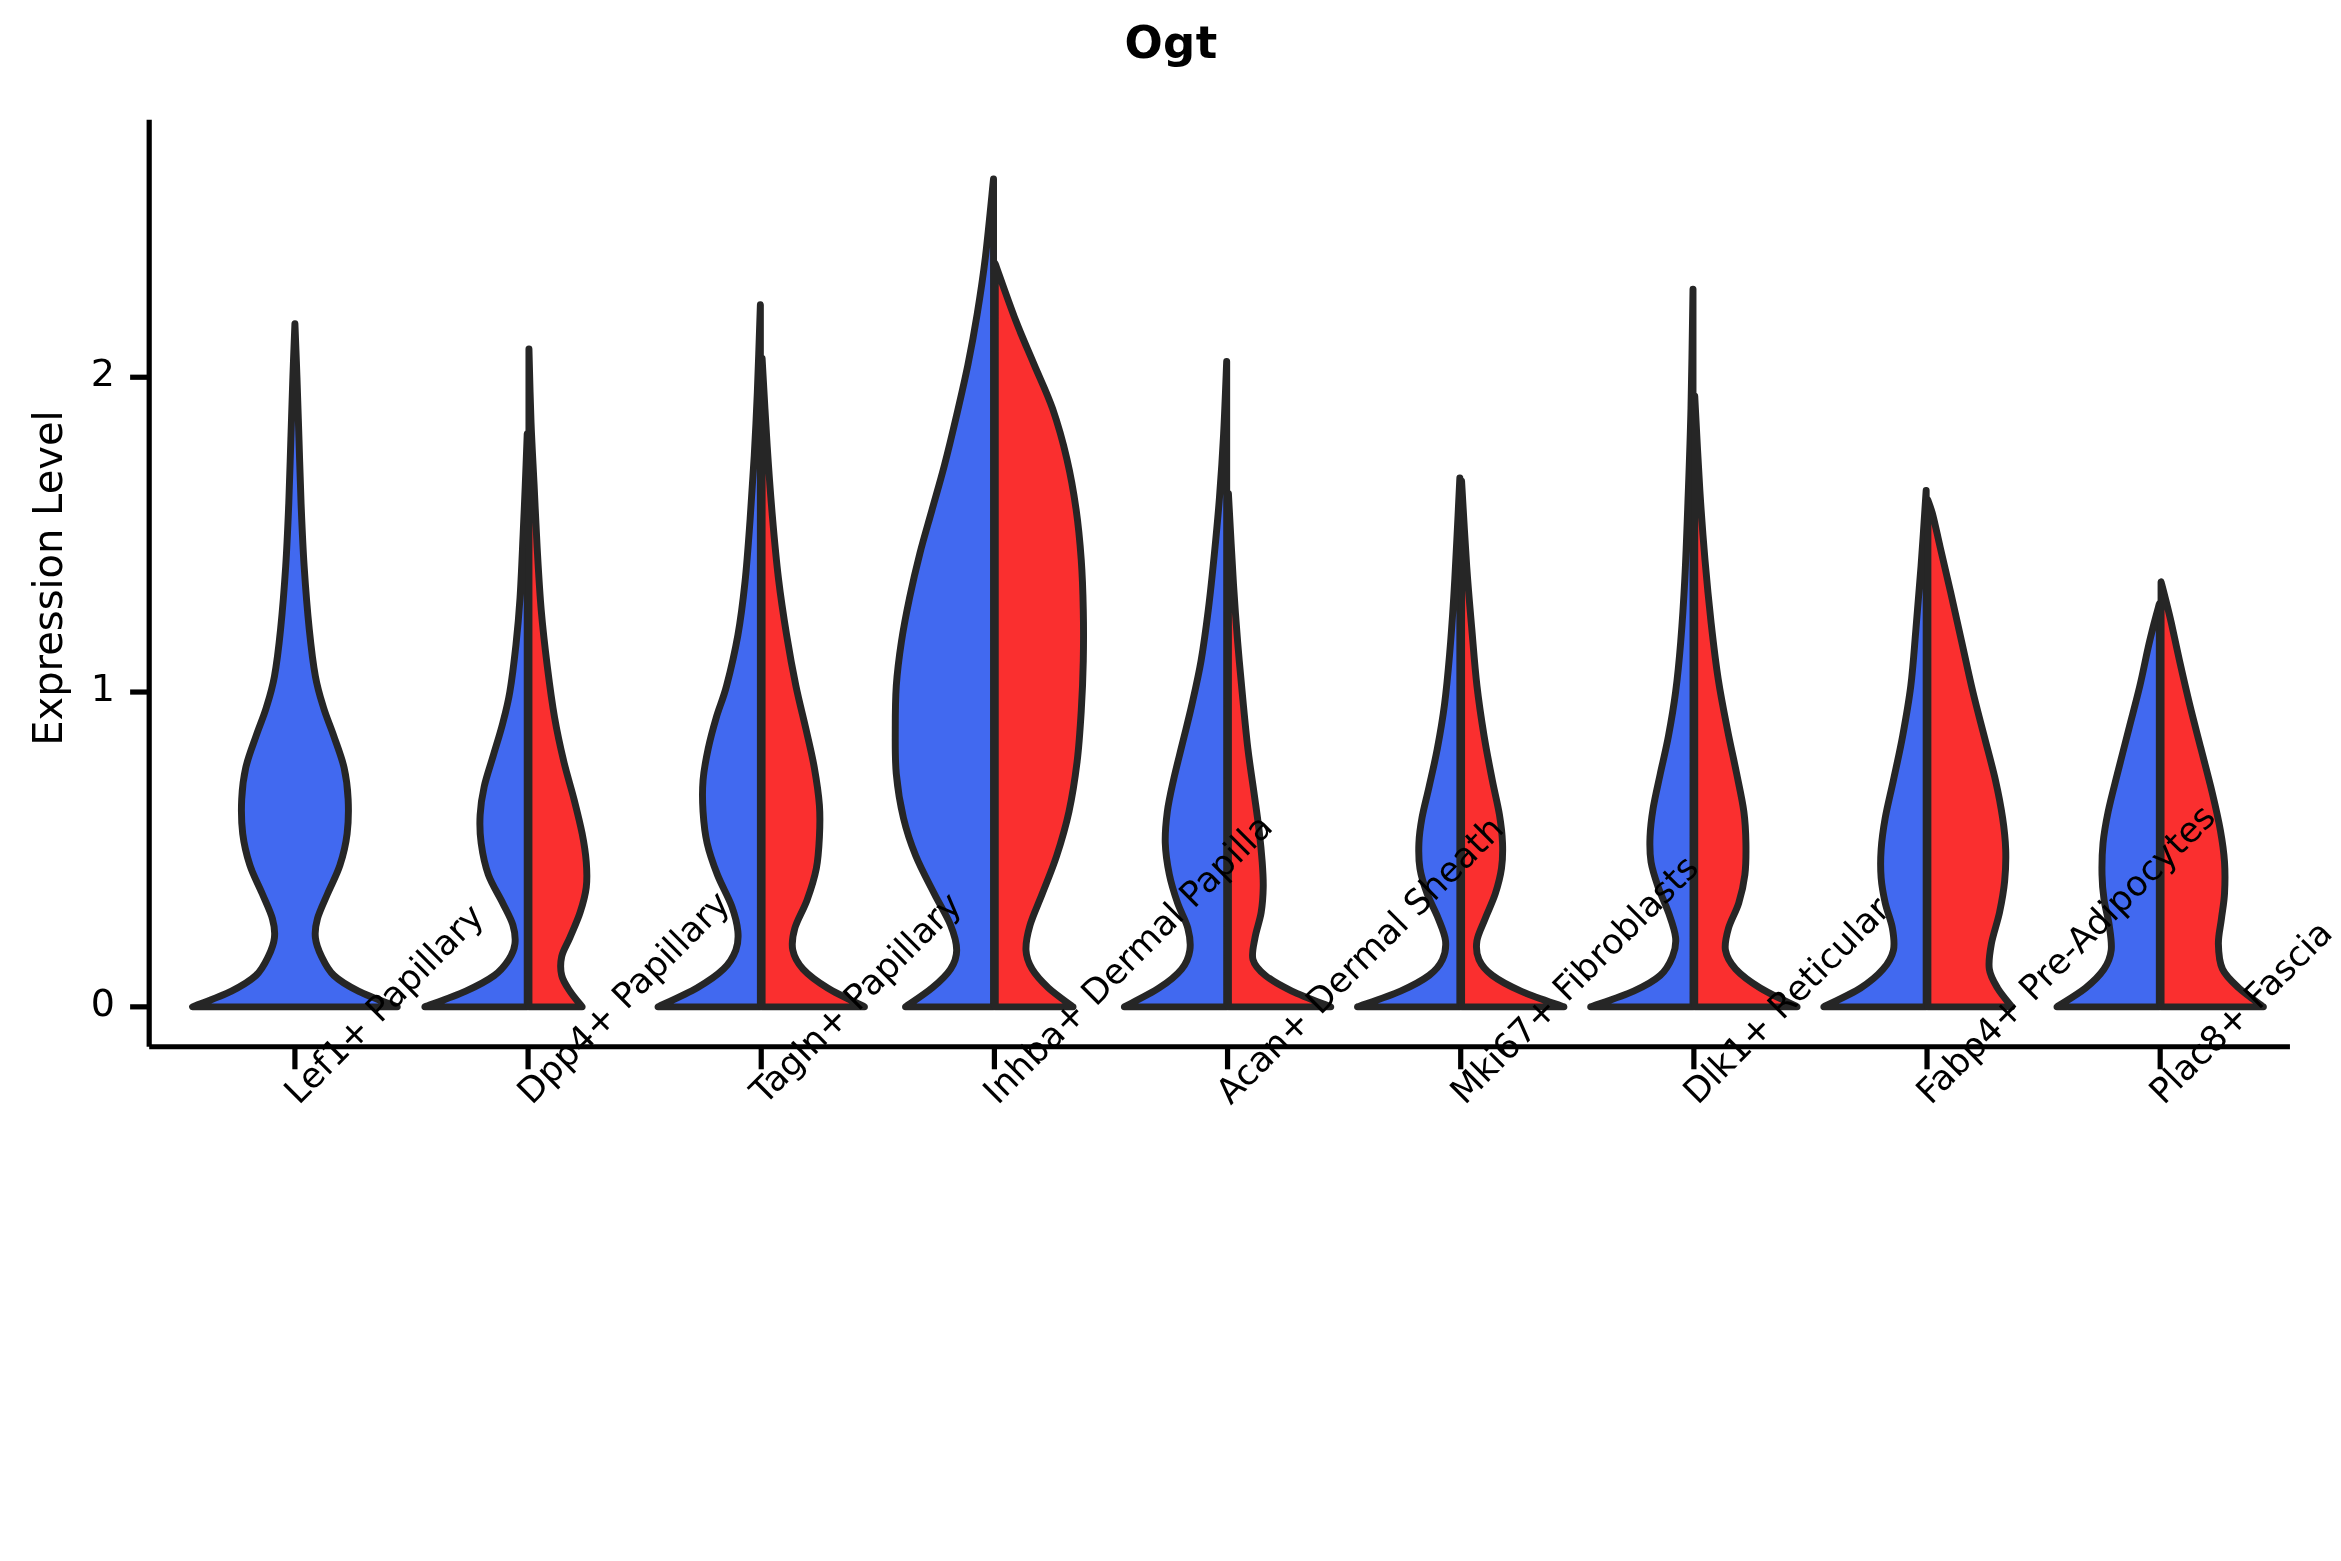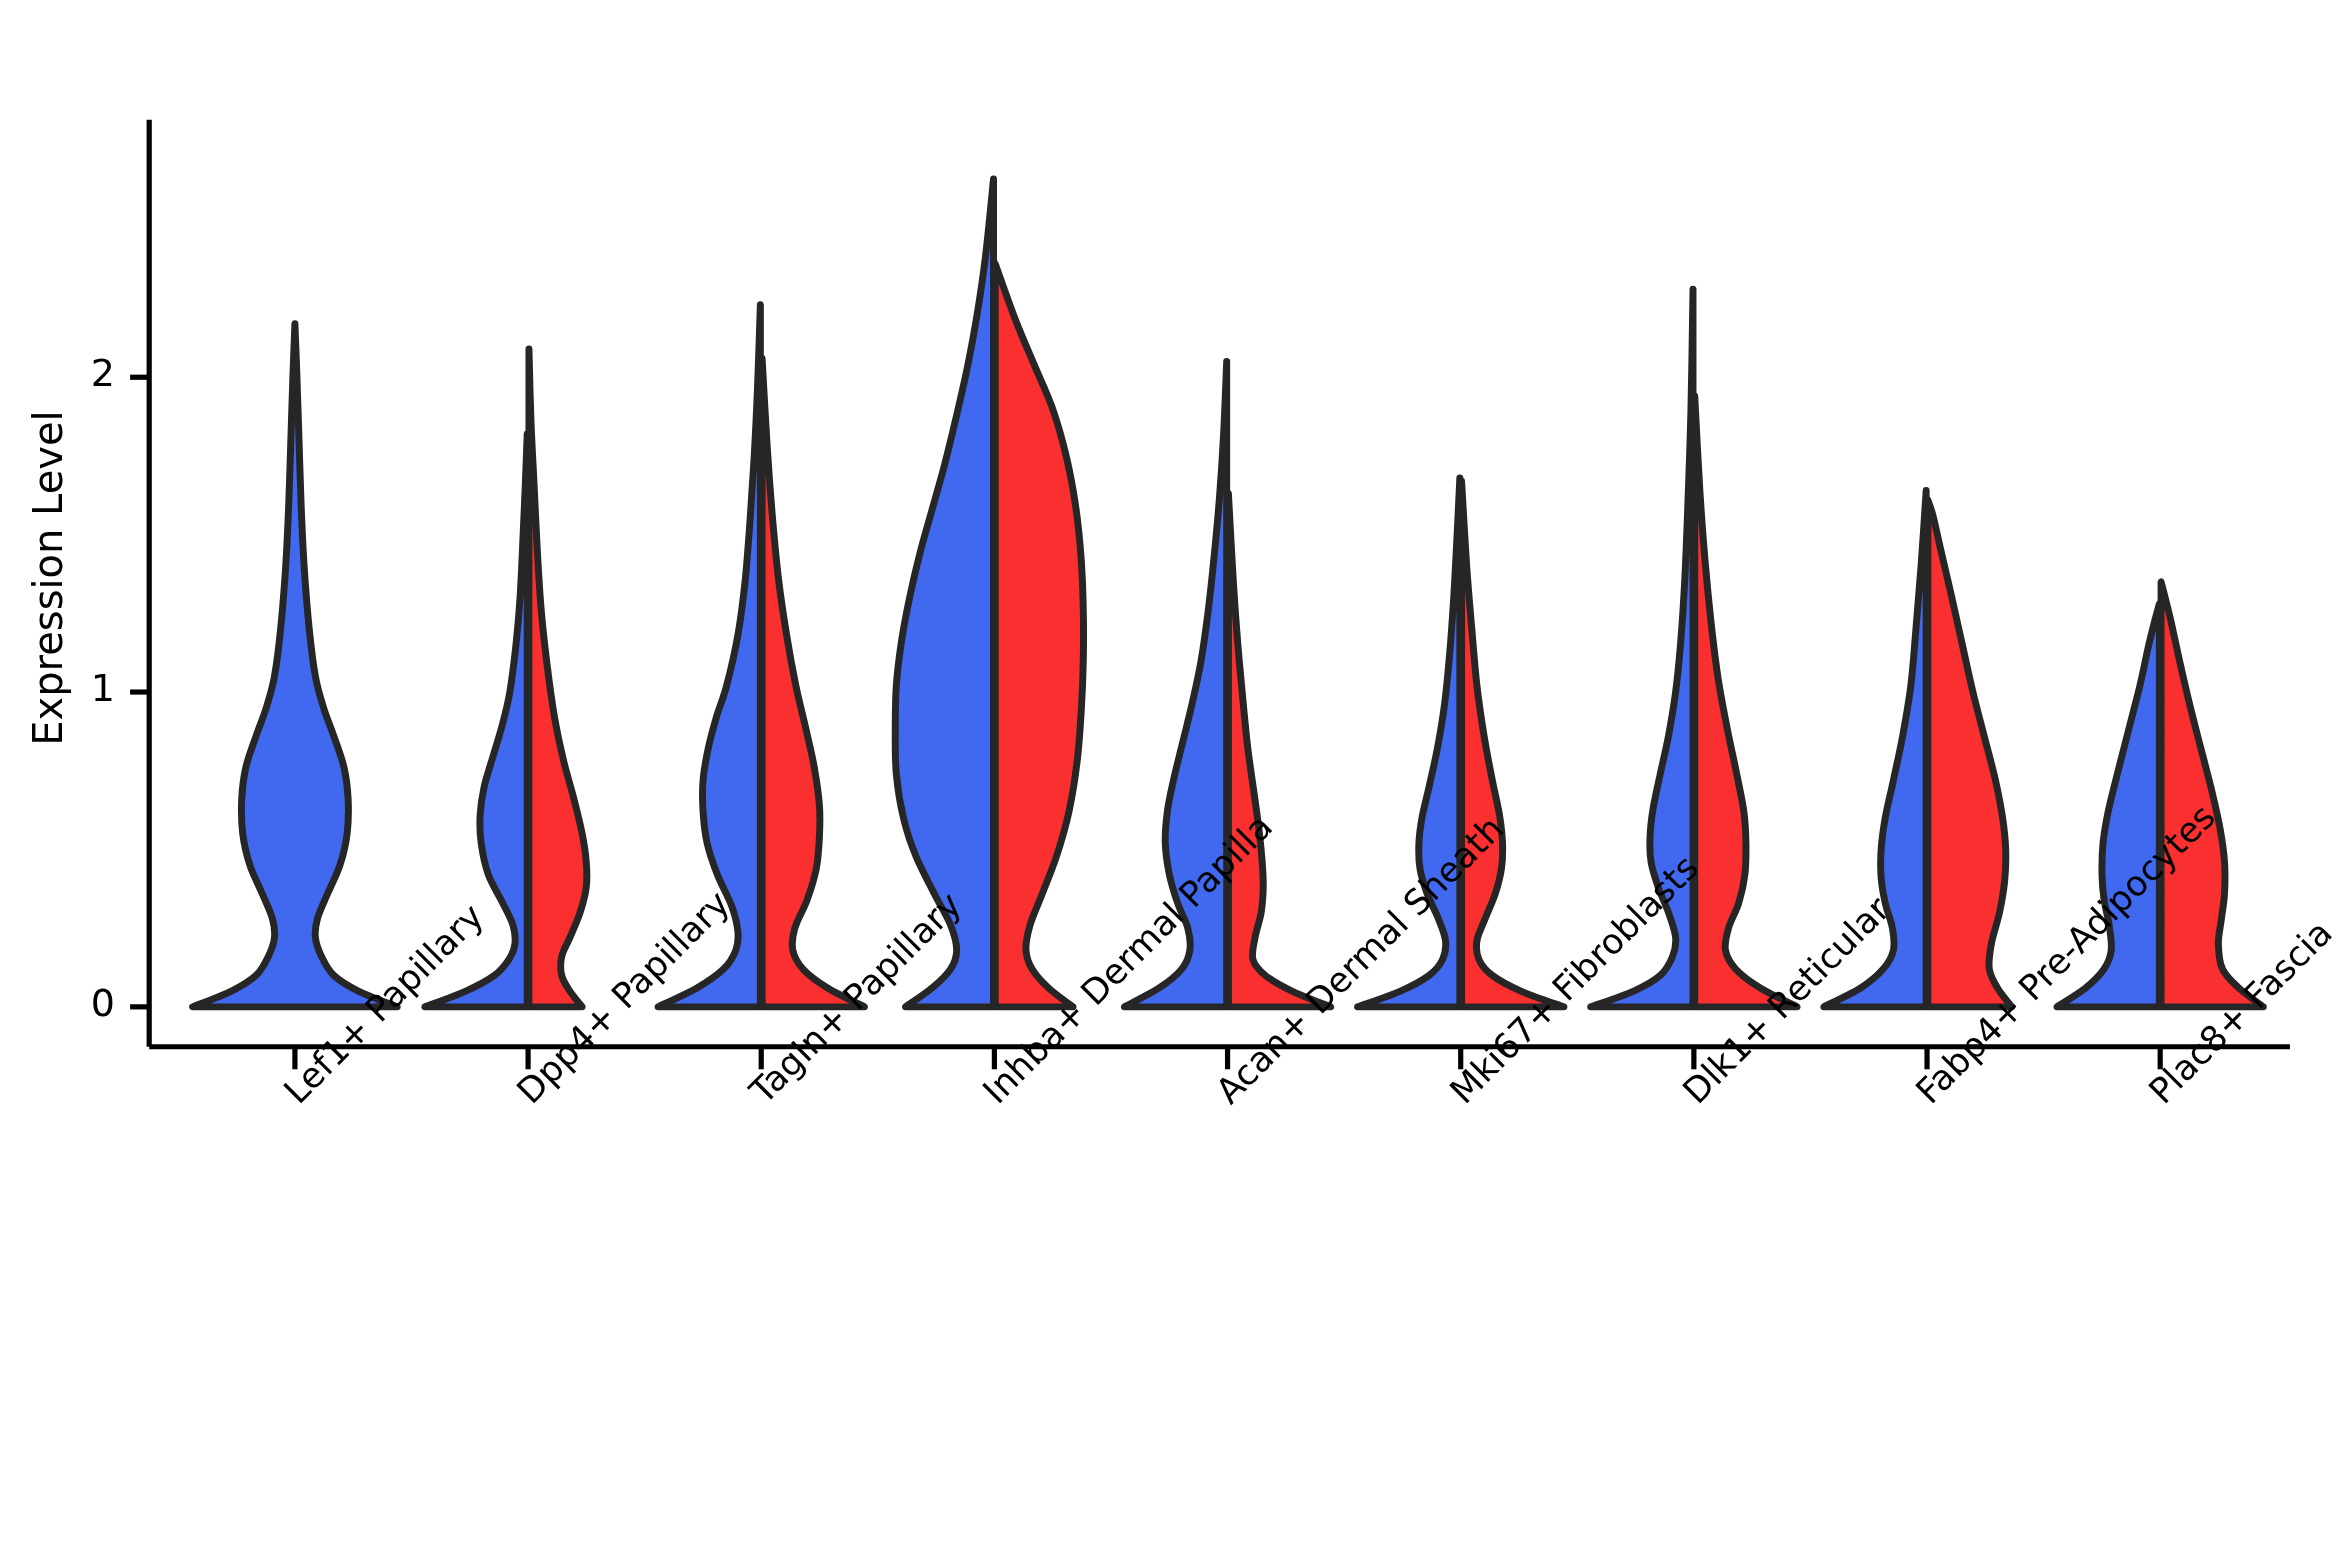--- a/index.html
+++ b/index.html
@@ -24,20 +24,21 @@
     transform-origin:left top;transform:rotate(-45deg);
     font-family:"DejaVu Sans",sans-serif;
   }
   svg.plot{position:absolute;left:0;top:0;width:2342px;height:1561px;}
 </style>
 </head>
 <body>
 
 <div id="root">
 
+  <div id="title">Ogt</div>
 
   <div id="ylabel">Expression Level</div>
 
   <svg class="plot" id="plotsvg" viewBox="0 0 2700 1800" preserveAspectRatio="none">
       <g>
         <line x1="172" y1="138" x2="172" y2="1207" stroke="#000000" stroke-width="6"></line>
         <line x1="172" y1="1207" x2="2640" y2="1207" stroke="#000000" stroke-width="6"></line>
         <line x1="150" y1="1161" x2="172" y2="1161" stroke="#000000" stroke-width="6"></line>
         <line x1="150" y1="798" x2="172" y2="798" stroke="#000000" stroke-width="6"></line>
         <line x1="150" y1="435" x2="172" y2="435" stroke="#000000" stroke-width="6"></line>

